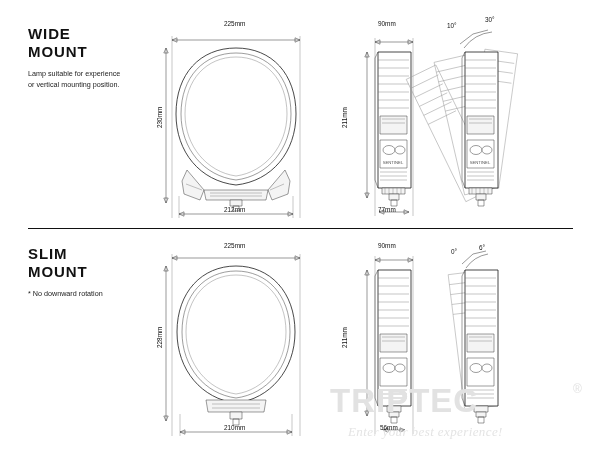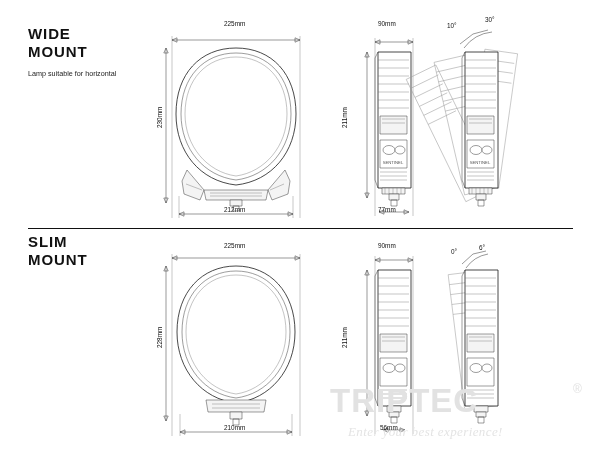--- a/index.html
+++ b/index.html
@@ -111,21 +111,22 @@
 </head>
 <body>
 
 <div class="page">
 
   <div class="section-title" style="left:28px; top:26px;">
     <div>WIDE</div>
     <div style="margin-top:3px">MOUNT</div>
   </div>
   <div class="section-note" style="left:28px; top:68px;">
-    <div>Lamp suitable for horizontal</div>
+    <div>Lamp suitable for experience</div>
+    <div>or vertical mounting position.</div>
   </div>
 
   <div class="svgbox" style="left:160px; top:18px; width:160px; height:205px;">
     <svg width="160" height="205" viewBox="0 0 160 205">
 
       <path class="ln-dim" d="M12 18 L12 200 M140 18 L140 200" stroke-dasharray="0" opacity="0.55"></path>
       <path class="ln-dim" d="M12 22 L140 22"></path>
       <path class="ln-dim" d="M12 22 l5 -2.2 v4.4 z" fill="#1a1a1a"></path>
       <path class="ln-dim" d="M140 22 l-5 -2.2 v4.4 z" fill="#1a1a1a"></path>
 
@@ -242,25 +243,26 @@
       <path class="ln-vthin" d="M32 170 L32 176 M36 170 L36 176 M40 170 L40 176 M44 170 L44 176 M48 170 L48 176"></path>
       <path class="ln-thin fill-lt" d="M36 176 L46 176 L46 182 L36 182 Z"></path>
       <path class="ln-thin" d="M38 182 L44 182 L44 188 L38 188 Z"></path>
     </svg>
   </div>
   <div class="dim" style="left:447px; top:22px;">10°</div>
   <div class="dim" style="left:485px; top:16px;">30°</div>
 
   <div class="divider" style="top:228px;"></div>
 
-  <div class="section-title" style="left:28px; top:234px;">
+  <div class="section-title" style="left:28px; top:246px;">
     <div>SLIM</div>
     <div style="margin-top:3px">MOUNT</div>
   </div>
   <div class="section-note" style="left:28px; top:288px;">
+    <div>* No downward rotation</div>
   </div>
 
   <div class="svgbox" style="left:160px; top:240px; width:160px; height:200px;">
     <svg width="160" height="200" viewBox="0 0 160 200">
       <path class="ln-dim" d="M12 14 L12 196 M140 14 L140 196" opacity="0.55"></path>
       <path class="ln-dim" d="M12 18 L140 18"></path>
       <path class="ln-dim" d="M12 18 l5 -2.2 v4.4 z" fill="#1a1a1a"></path>
       <path class="ln-dim" d="M140 18 l-5 -2.2 v4.4 z" fill="#1a1a1a"></path>
       <path class="ln-dim" d="M6 26 L6 181"></path>
       <path class="ln-dim" d="M6 26 l-2.2 5 h4.4 z" fill="#1a1a1a"></path>

